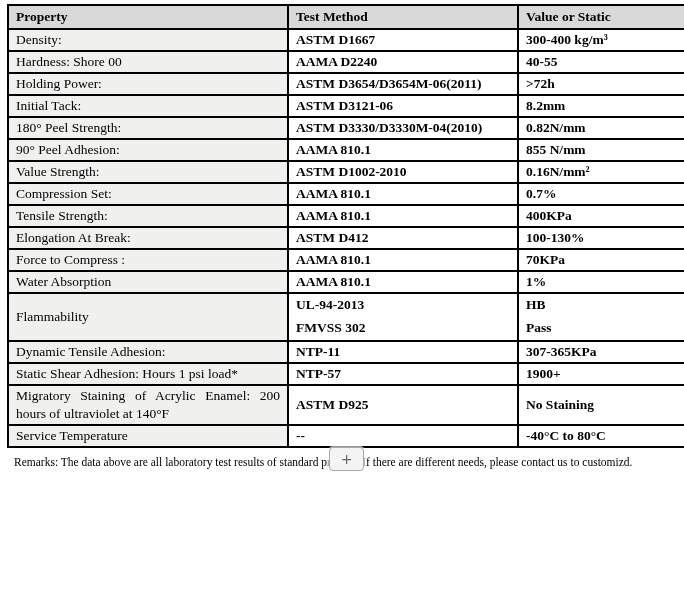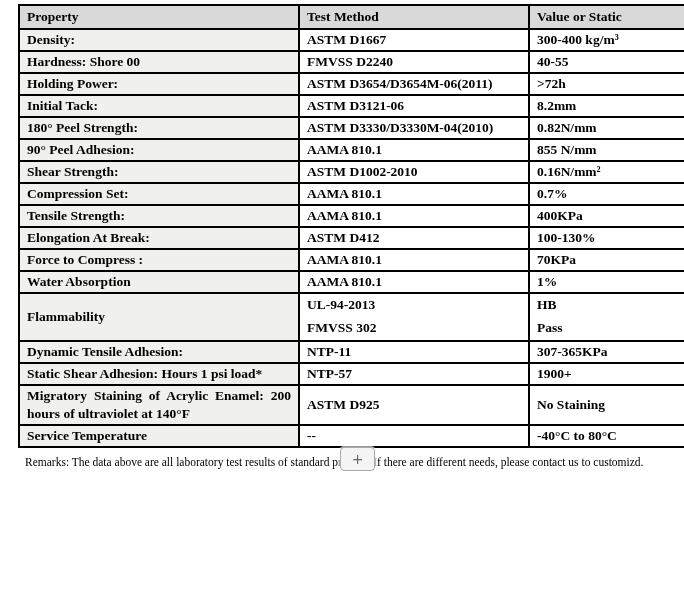--- a/index.html
+++ b/index.html
@@ -7,40 +7,40 @@
     --prop-bg:#f0f0ee;
     --border-c:#000000;
     --wavy-c:#bb0000;
   }
   html,body{margin:0;padding:0;}
   body{
     width:684px;height:589px;background:#ffffff;
     font-family:"Liberation Serif", serif;
     overflow:hidden;
   }
-  .page{position:relative;width:684px;height:589px;padding:4px 3px 0 18px;box-sizing:border-box;}
+  .page{position:relative;width:684px;height:589px;padding:4px 3px 0 7px;box-sizing:border-box;}
   table.spec{
     width:678px;border-collapse:collapse;table-layout:fixed;
   }
   th,td{
     border:2px solid var(--border-c);
     padding:1px 7px;
     font-size:13.5px;
     vertical-align:middle;
     overflow:hidden;
   }
   th{
     background:var(--header-bg);
     text-align:left;font-weight:bold;
     line-height:20px;height:20px;
   }
   td{line-height:18px;height:18px;}
   td.prop{
     background:var(--prop-bg);
-    font-weight:bold;
+    font-weight:normal;
     text-align:justify;
   }
   .cell-line{line-height:18px;font-weight:bold;}
   .cell-line + .cell-line{margin-top:5px;}
   td.multi{vertical-align:top;padding-top:2px;padding-bottom:3px;}
   .remarks{
     position:relative;
     margin:6px 0 0 7px;
     font-size:11.5px;
     line-height:16px;
@@ -96,21 +96,21 @@
           </td>
           <td>
             <div class="cell-line">300-400 kg/m³</div>
           </td>
         </tr>
         <tr>
           <td class="prop">
             <div>Hardness: Shore 00</div>
           </td>
           <td>
-            <div class="cell-line">FMVSS D2240</div>
+            <div class="cell-line">AAMA D2240</div>
           </td>
           <td>
             <div class="cell-line">40-55</div>
           </td>
         </tr>
         <tr>
           <td class="prop">
             <div>Holding Power:</div>
           </td>
           <td>
@@ -148,21 +148,21 @@
           </td>
           <td>
             <div class="cell-line">AAMA 810.1</div>
           </td>
           <td>
             <div class="cell-line">855 N/mm</div>
           </td>
         </tr>
         <tr>
           <td class="prop">
-            <div>Shear Strength:</div>
+            <div>Value Strength:</div>
           </td>
           <td>
             <div class="cell-line">ASTM D1002-2010</div>
           </td>
           <td>
             <div class="cell-line">0.16N/mm²</div>
           </td>
         </tr>
         <tr>
           <td class="prop">

